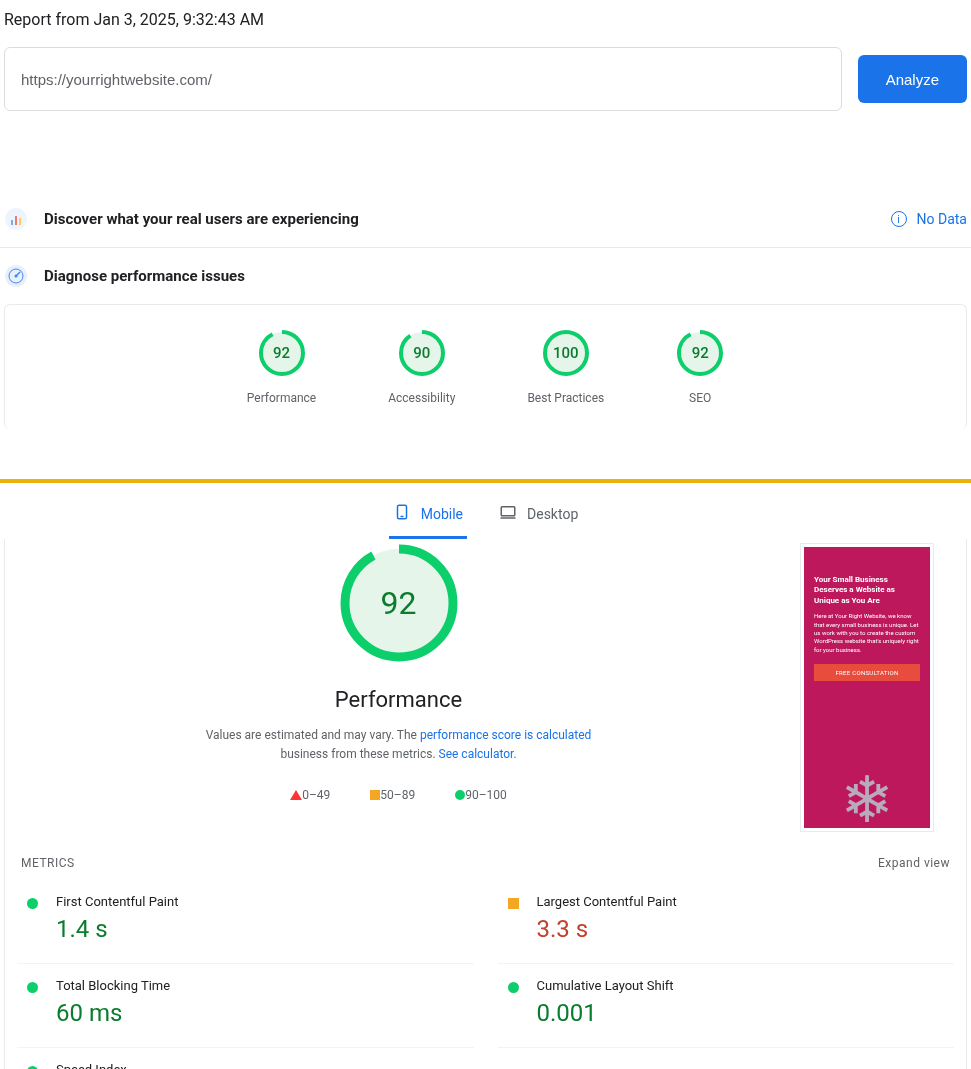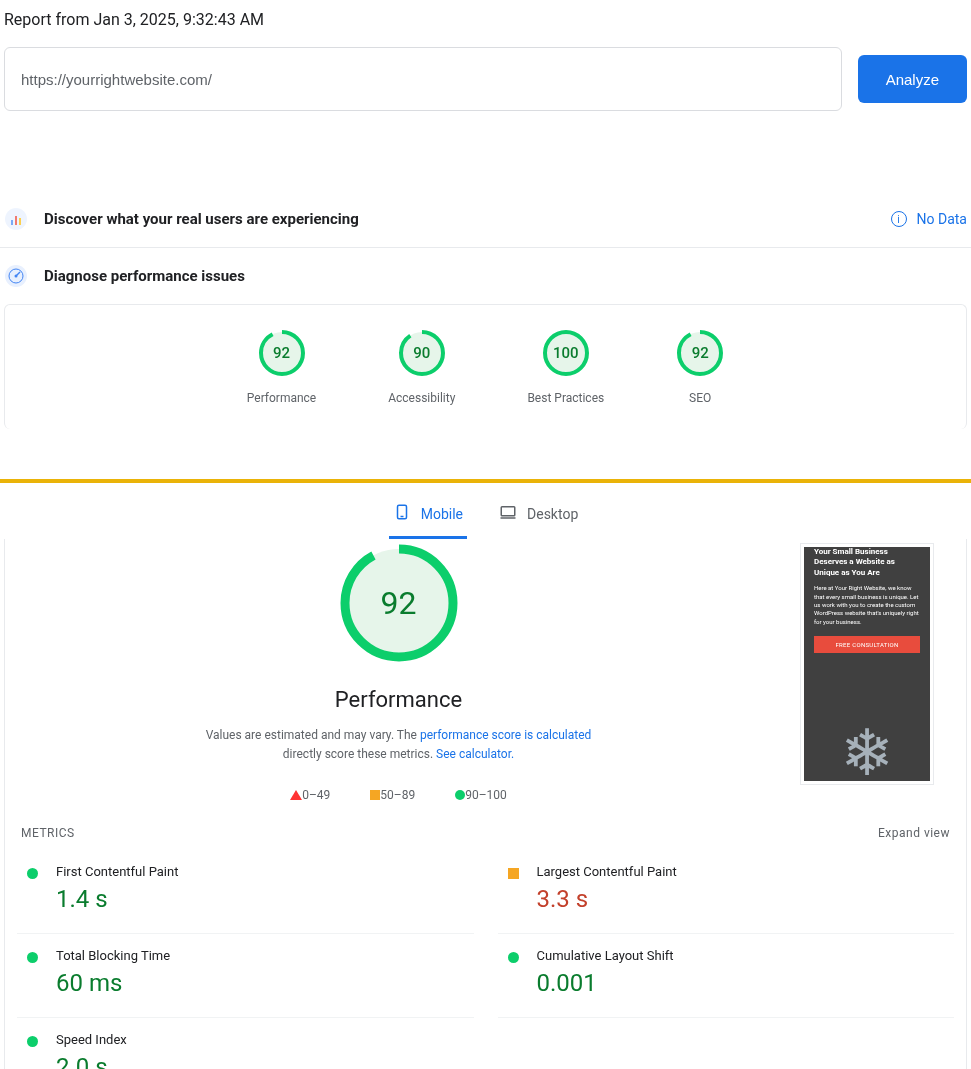--- a/index.html
+++ b/index.html
@@ -34,21 +34,21 @@
 .big-score { position: absolute; top: 50%; left: 50%; transform: translate(-50%, -50%); font-size: 32px; font-weight: 400; color: #0a7c2e; }
 .perf-name { font-size: 22px; font-weight: 400; margin-top: 24px; color: #202124; }
 .perf-desc { font-size: 12px; color: #5f6368; text-align: center; margin-top: 14px; line-height: 1.6; max-width: 420px; }
 .perf-desc a { color: #1a73e8; text-decoration: none; }
 .legend-row { display: flex; gap: 40px; margin-top: 24px; align-items: center; }
 .legend-item { display: flex; align-items: center; font-size: 12px; color: #5f6368; }
 .tri { width: 0; height: 0; border-left: 6px solid transparent; border-right: 6px solid transparent; border-bottom: 10px solid #f33; }
 .sq { width: 10px; height: 10px; background: #f5a623; }
 .circ { width: 10px; height: 10px; border-radius: 50%; background: #0cce6b; }
 .thumb { width: 134px; border: 1px solid #e8eaed; padding: 3px; }
-.thumb-inner { background: #404040; height: 234px; padding: 0 10px; color: #fff; position: relative; overflow: hidden; }
+.thumb-inner { background: #be185d; height: 281px; padding: 28px 10px; color: #fff; position: relative; overflow: hidden; }
 .thumb-title { font-size: 8px; font-weight: 700; line-height: 1.3; }
 .thumb-text { font-size: 6px; margin-top: 6px; line-height: 1.4; }
 .thumb-btn { background: #e84c3d; color: #fff; font-size: 6px; padding: 5px; text-align: center; margin-top: 10px; letter-spacing: 0.3px; }
 .snowflake { position: absolute; bottom: -10px; left: 50%; transform: translateX(-50%); font-size: 64px; color: #b8c5d0; opacity: 0.85; }
 .metrics-header { display: flex; justify-content: space-between; align-items: flex-start; font-size: 12px; color: #5f6368; letter-spacing: 0.5px; padding: 4px 8px 10px; }
 .metrics-grid { display: grid; grid-template-columns: 1fr 1fr; gap: 0 24px; padding: 0 4px; }
 .metric { display: flex; gap: 18px; padding: 14px 10px 20px; border-bottom: 1px solid #f1f3f4; }
 .metric-dot { width: 11px; height: 11px; border-radius: 50%; margin-top: 4px; flex-shrink: 0; }
 .metric-dot.green { background: #0cce6b; }
 .metric-dot.orange { background: #f5a623; width: 11px; height: 11px; border-radius: 0; }
@@ -174,21 +174,21 @@
     <div class="perf-left">
       <div class="big-gauge">
         <svg width="120" height="120" viewBox="0 0 120 120">
           <circle cx="60" cy="60" r="54" fill="#e6f5ea"></circle>
           <circle id="big-arc" cx="60" cy="60" r="54" fill="none" stroke="#0cce6b" stroke-width="9" stroke-dasharray="339.29200658769764" stroke-dashoffset="27.143360527015798"></circle>
         </svg>
         <div class="big-score">92</div>
       </div>
       <div class="perf-name">Performance</div>
       <div class="perf-desc">
-        <span>Values are estimated and may vary. The </span><a href="#">performance score is calculated</a><span> directly score these metrics. </span><a href="#">See calculator.</a>
+        <span>Values are estimated and may vary. The </span><a href="#">performance score is calculated</a><span> business from these metrics. </span><a href="#">See calculator.</a>
       </div>
       <div class="legend-row">
         <div class="legend-item">
             <span class="tri"></span>
             <span>0–49</span>
           </div>
         <div class="legend-item">
             <span class="sq"></span>
             <span>50–89</span>
           </div>

